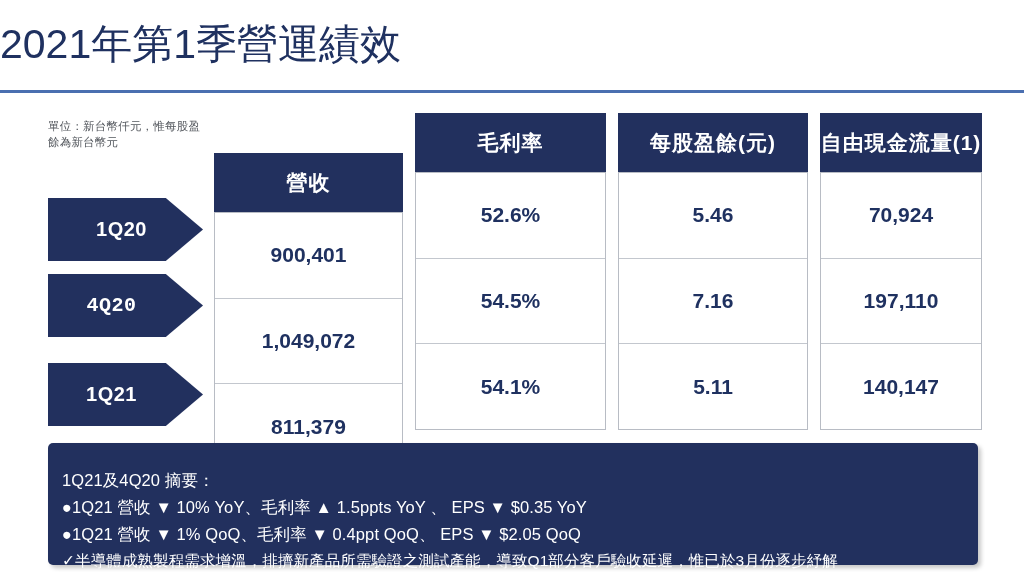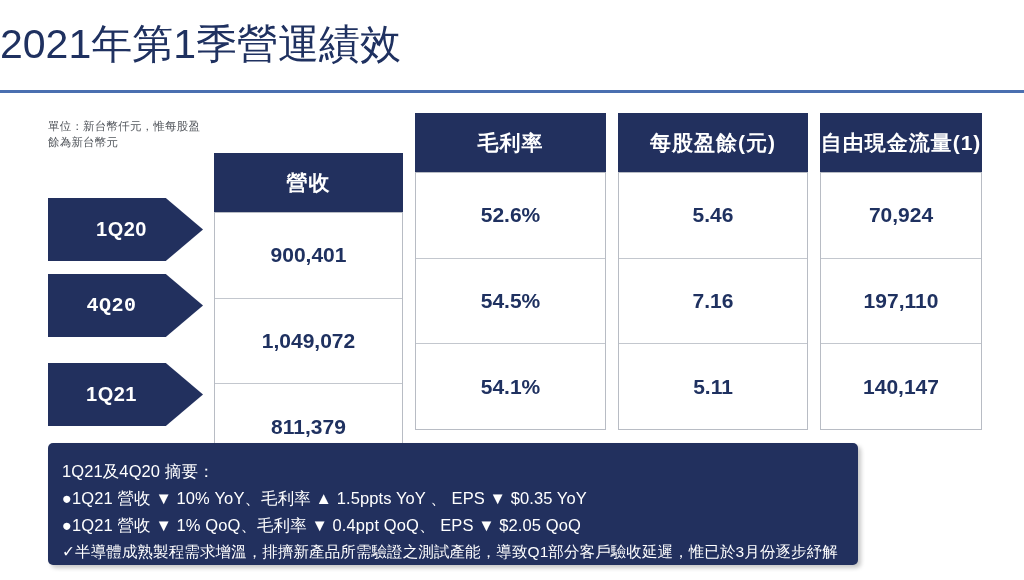--- a/index.html
+++ b/index.html
@@ -123,27 +123,27 @@
   }
   .row-label.r0 { top: 198px; padding-left: 20px; }
   .row-label.r1 { top: 274px; font-family: Liberation Mono, monospace; }
   .row-label.r2 { top: 363px; }
 
   
   .summary {
     position: absolute;
     left: 48px;
     top: 443px;
-    width: 810px;
+    width: 930px;
     height: 122px;
     background: #22305e;
     border-radius: 5px;
     box-shadow: 3px 3px 4px rgba(0,0,0,0.22);
     box-sizing: border-box;
-    padding: 15px 0 0 14px;
+    padding: 24px 0 0 14px;
     color: #ffffff;
   }
   .sum-line {
     font-size: 16.5px;
     line-height: 27px;
     white-space: nowrap;
     letter-spacing: 0.1px;
   }
   .sum-line.heading { font-size: 16.5px; }
   .sum-line.note { font-size: 15.5px; line-height: 26px; }

